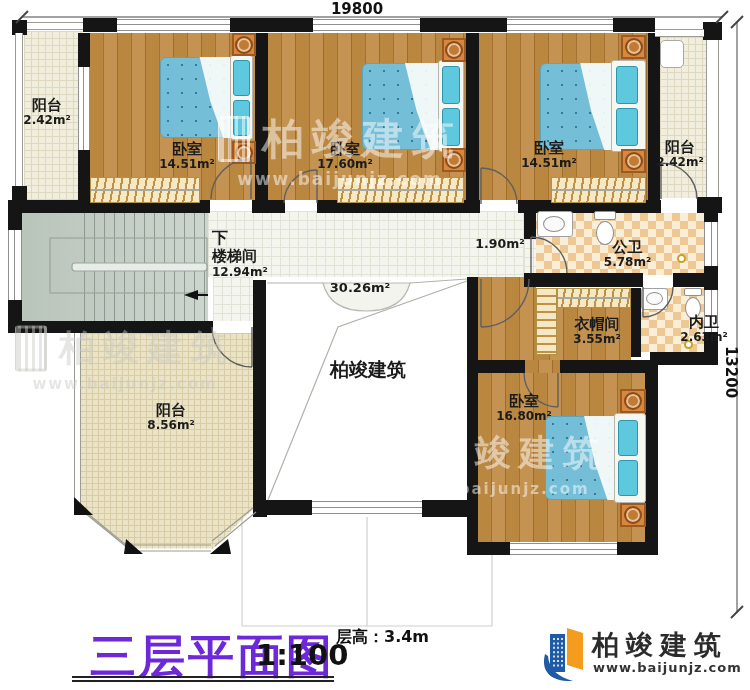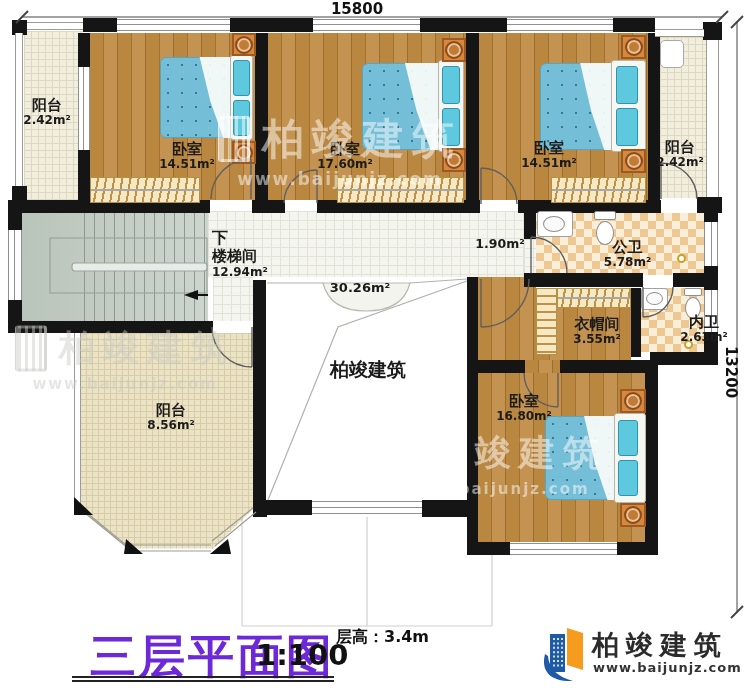--- a/index.html
+++ b/index.html
@@ -317,21 +317,21 @@
   <div class="lbl" style="left:368px;top:370px;font-size:19px;">柏竣建筑</div>
   <div class="lbl" style="left:171px;top:418px;">
     <div class="nm">阳台</div>
       <div class="ar">8.56m²</div>
   </div>
   <div class="lbl" style="left:524px;top:409px;">
     <div class="nm">卧室</div>
       <div class="ar">16.80m²</div>
   </div>
 
-  <div class="dim" style="left:357px;top:9px;">15800</div>
+  <div class="dim" style="left:357px;top:9px;">19800</div>
   <div class="dim" style="left:731px;top:372px;transform:translate(-50%,-50%) rotate(90deg);">13200</div>
 
   <div class="wm" style="left:340px;top:150px;color:rgba(255,255,255,0.5);">
     <div class="trow">
         <span class="wm-mark"></span>
         <span class="zh">柏竣建筑</span>
       </div>
     <div class="url">www.baijunjz.com</div>
   </div>
   <div class="wm" style="left:125px;top:358px;color:rgba(200,200,195,0.45);">

